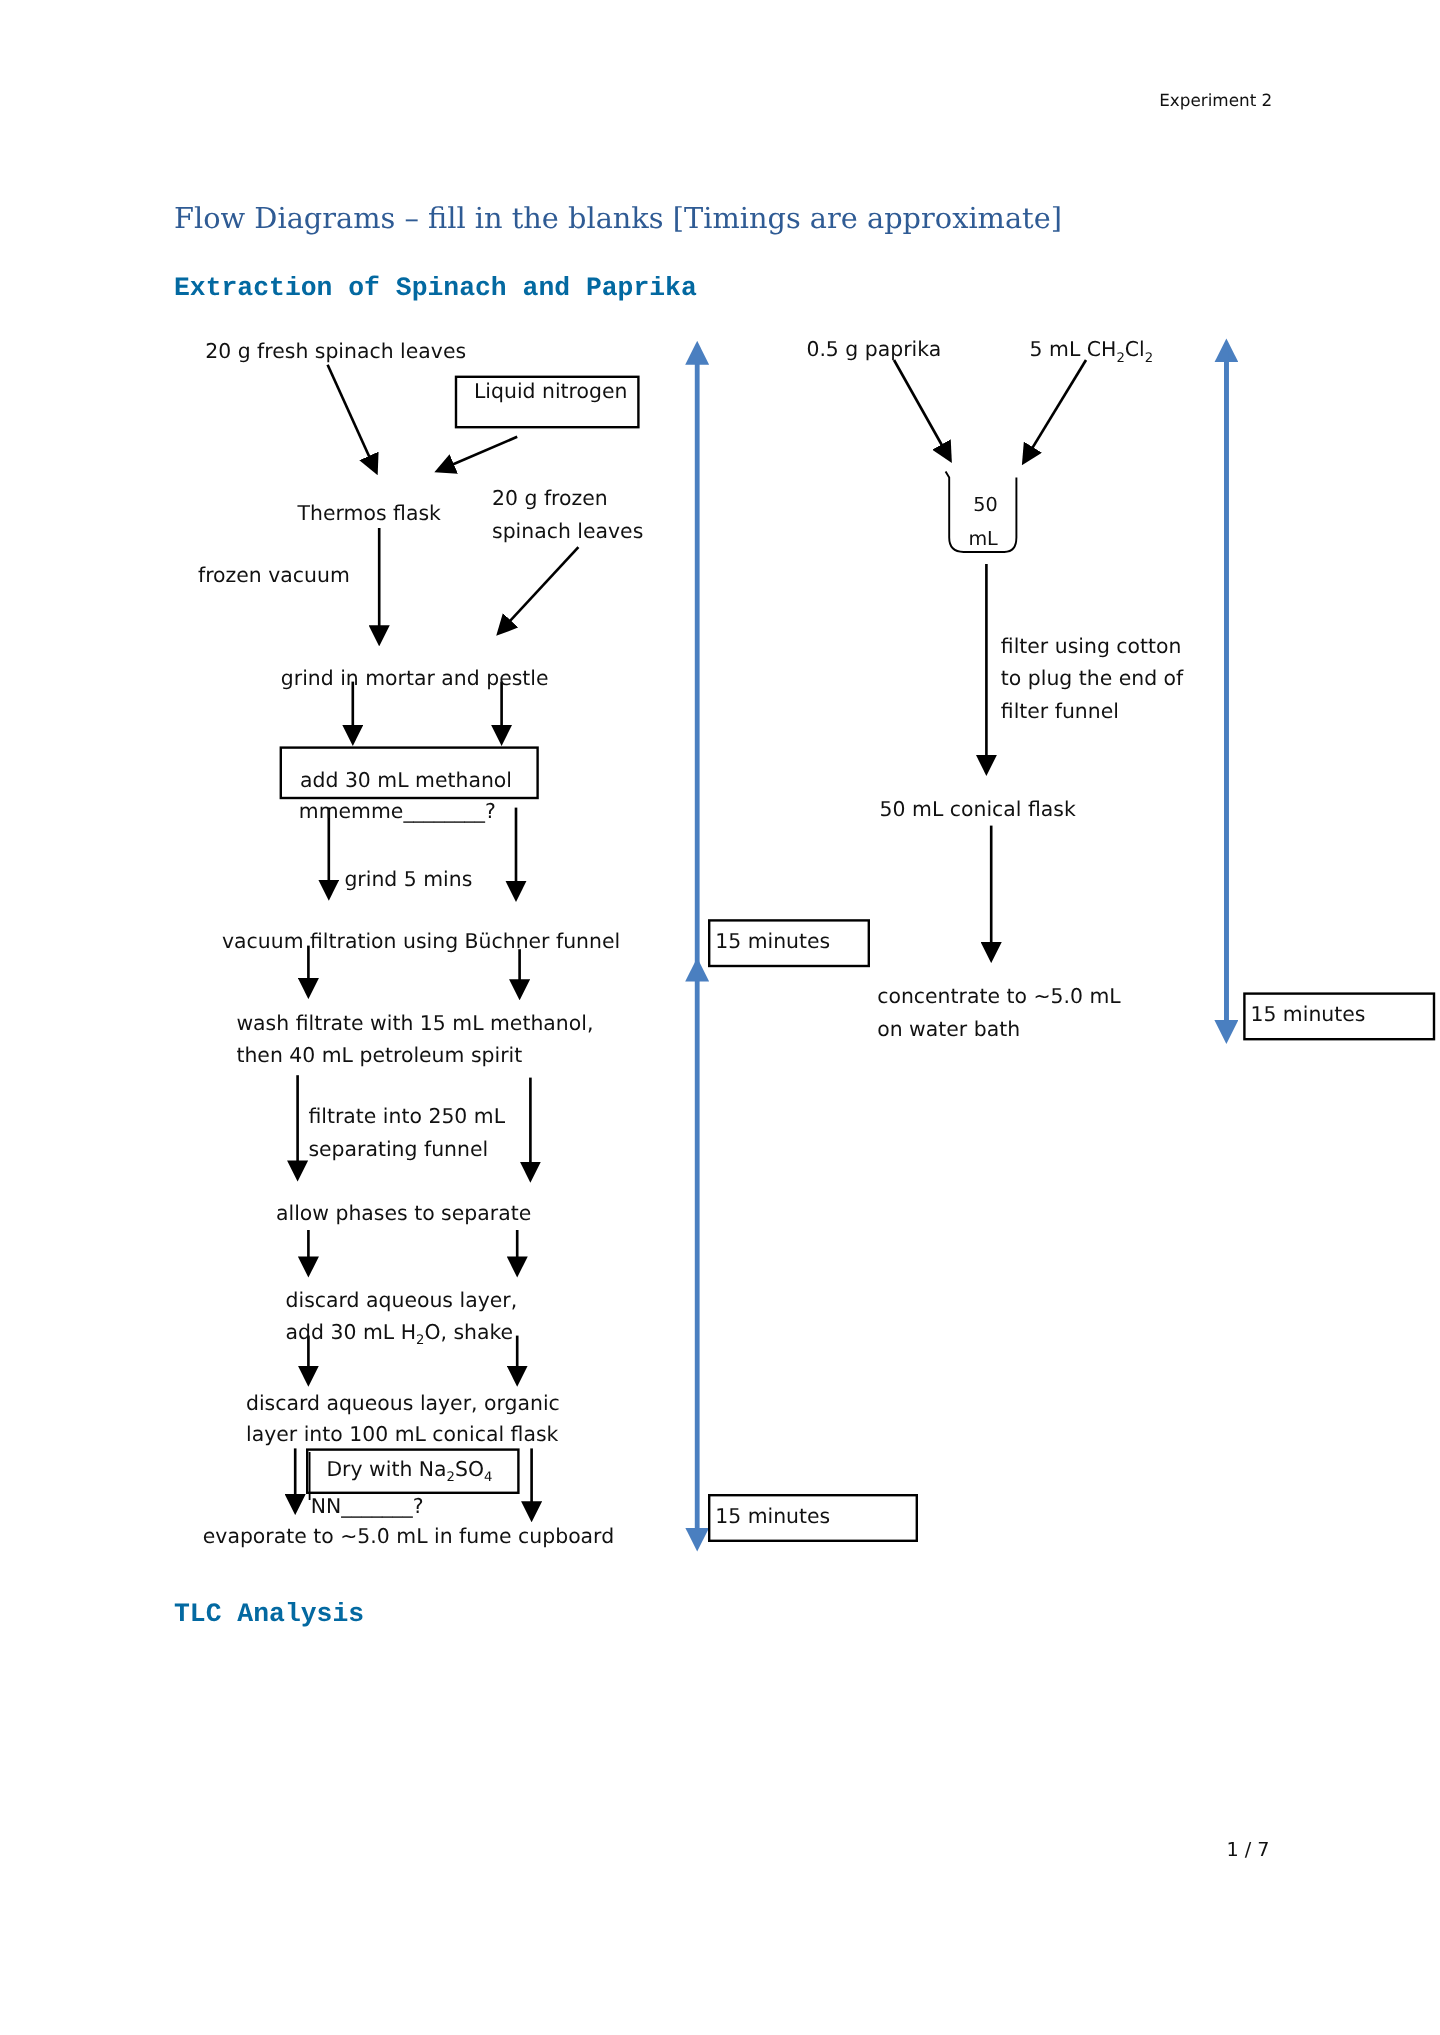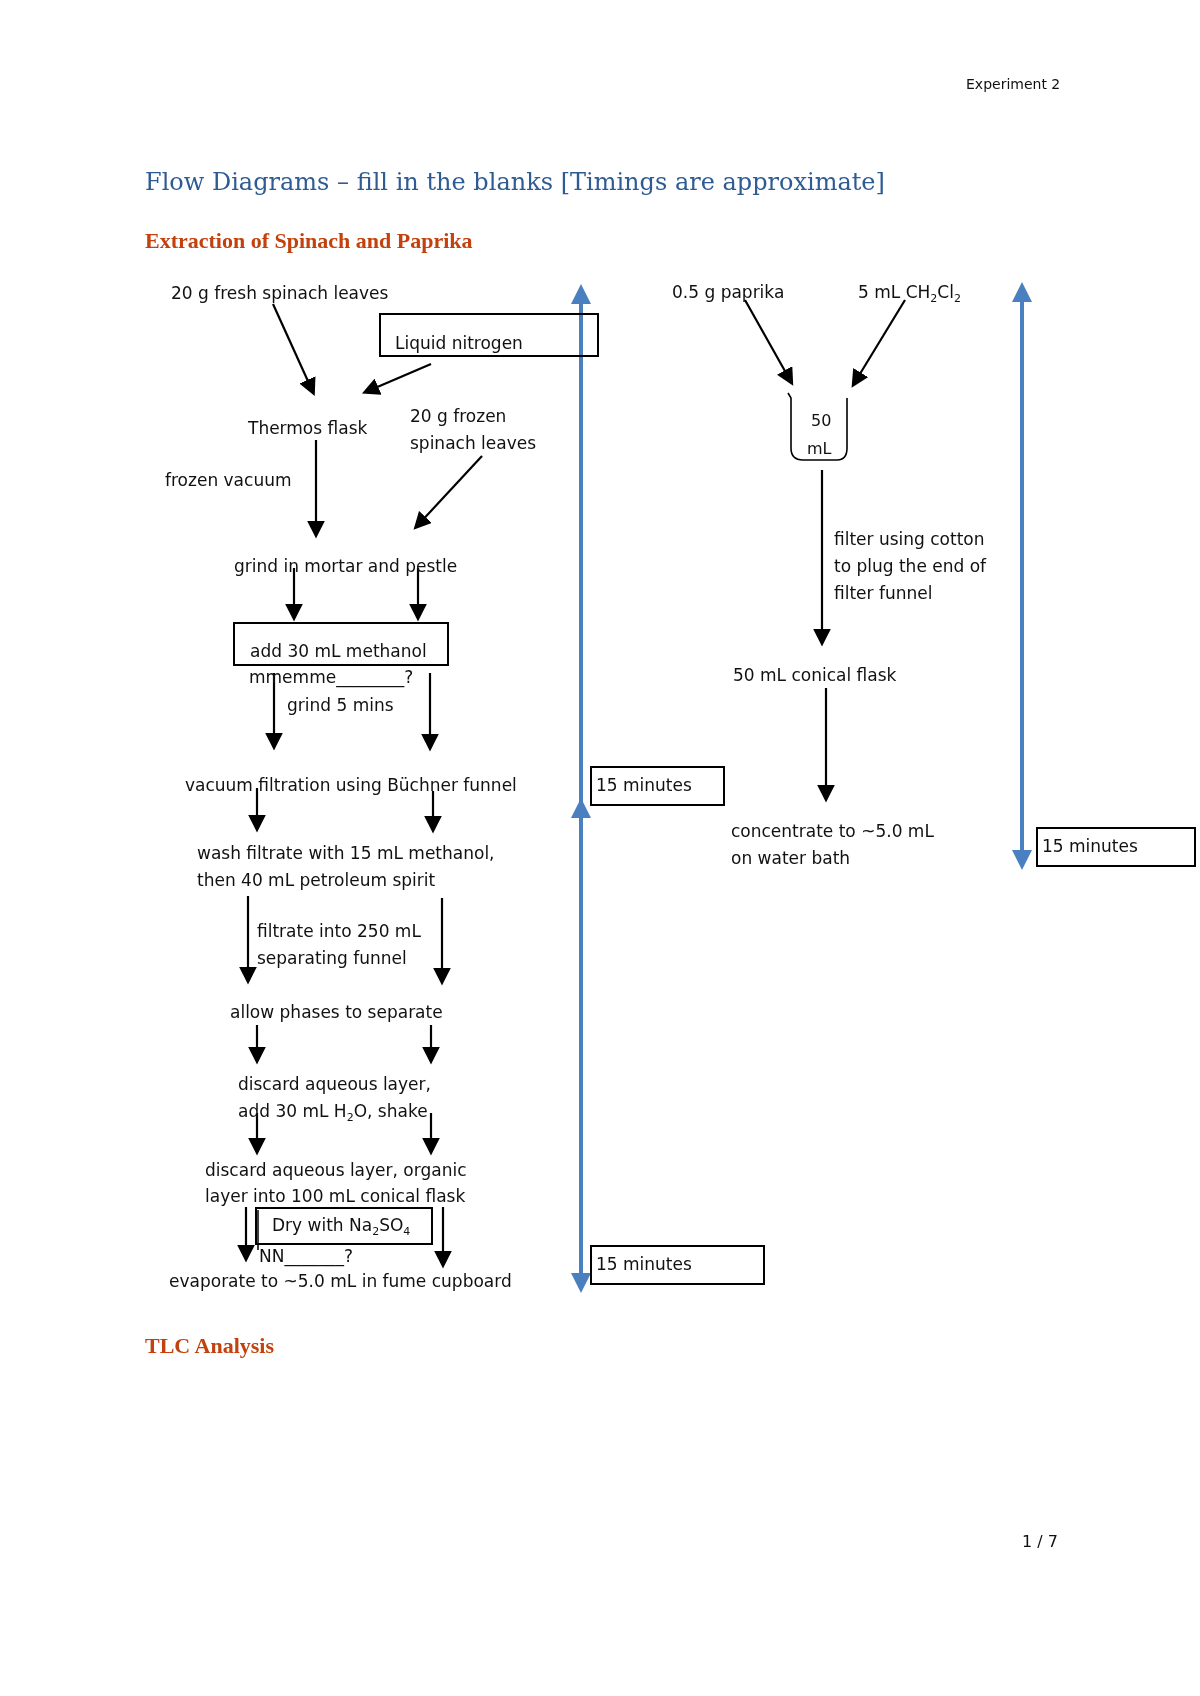--- a/index.html
+++ b/index.html
@@ -2,21 +2,21 @@
 <html><head>
 <meta charset="utf-8">
 <style>
   html, body { margin:0; padding:0; background:#fff; }
   body { width:1200px; height:1696px; position:relative; overflow:hidden;
          font-family:"DejaVu Sans", sans-serif; color:#111; }
   .abs { position:absolute; white-space:nowrap; }
   .t { font-size:17px; line-height:27px; }
   .hdr { font-size:14px; }
   .h1 { font-family:"DejaVu Serif", serif; font-weight:normal; font-size:24px; color:#2f5b94; }
-  .h2 { font-family:Liberation Serif, serif; font-weight:bold; font-size:22px; color:#c2410c; }
+  .h2 { font-family:Liberation Mono, monospace; font-weight:bold; font-size:22px; color:#0369a1; }
   .box { position:absolute; border:2px solid #000; box-sizing:border-box; font-size:17px; padding-left:4px; }
   svg { position:absolute; left:0; top:0; }
   sub { font-size:11px; }
   .pnum { font-size:16px; }
 </style>
 </head>
 <body>
 
 <svg width="1200" height="1696">
   <defs>
@@ -64,34 +64,34 @@
     <line x1="1022" y1="290" x2="1022" y2="862" marker-end="url(#bh)"></line>
   </g>
 </svg>
 
 <div class="abs hdr" style="left:966px; top:76px;">Experiment 2</div>
 
 <div class="abs h1" style="left:145px; top:168px;">Flow Diagrams – fill in the blanks [Timings are approximate]</div>
 <div class="abs h2" style="left:145px; top:228px;">Extraction of Spinach and Paprika</div>
 
 <div class="abs t" style="left:171px; top:280px;">20 g fresh spinach leaves</div>
-<div class="box t" style="left:379px; top:313px; width:220px; height:44px; padding-left:14px; padding-top:17px; line-height:22px;">
+<div class="box t" style="left:379px; top:313px; width:154px; height:44px; padding-left:14px; padding-top:1px; line-height:22px;">
   <span>Liquid nitrogen</span>
 </div>
 <div class="abs t" style="left:248px; top:415px;">Thermos flask</div>
 <div class="abs t" style="left:410px; top:403px;">20 g frozen</div>
 <div class="abs t" style="left:410px; top:430px;">spinach leaves</div>
 <div class="abs t" style="left:165px; top:467px;">frozen vacuum</div>
 <div class="abs t" style="left:234px; top:553px;">grind in mortar and pestle</div>
 
 <div class="box t" style="left:233px; top:622px; width:216px; height:44px; padding-left:15px; padding-top:16px; line-height:22px;">
   <span>add 30 mL methanol</span>
 </div>
 <div class="abs t" style="left:249px; top:664px;">mmemme________?</div>
-<div class="abs t" style="left:287px; top:692px;">grind 5 mins</div>
+<div class="abs t" style="left:287px; top:720px;">grind 5 mins</div>
 
 <div class="abs t" style="left:165px; top:772px;margin-left:20px;">vacuum filtration using Büchner funnel</div>
 <div class="abs t" style="left:197px; top:840px;">wash filtrate with 15 mL methanol,</div>
 <div class="abs t" style="left:197px; top:867px;">then 40 mL petroleum spirit</div>
 <div class="abs t" style="left:257px; top:918px;">filtrate into 250 mL</div>
 <div class="abs t" style="left:257px; top:945px;">separating funnel</div>
 <div class="abs t" style="left:230px; top:999px;">allow phases to separate</div>
 <div class="abs t" style="left:238px; top:1071px;">discard aqueous layer,</div>
 <div class="abs t" style="left:238px; top:1098px;"><span>add 30 mL H</span><sub>2</sub><span>O, shake</span></div>
 <div class="abs t" style="left:205px; top:1157px;">discard aqueous layer, organic</div>

